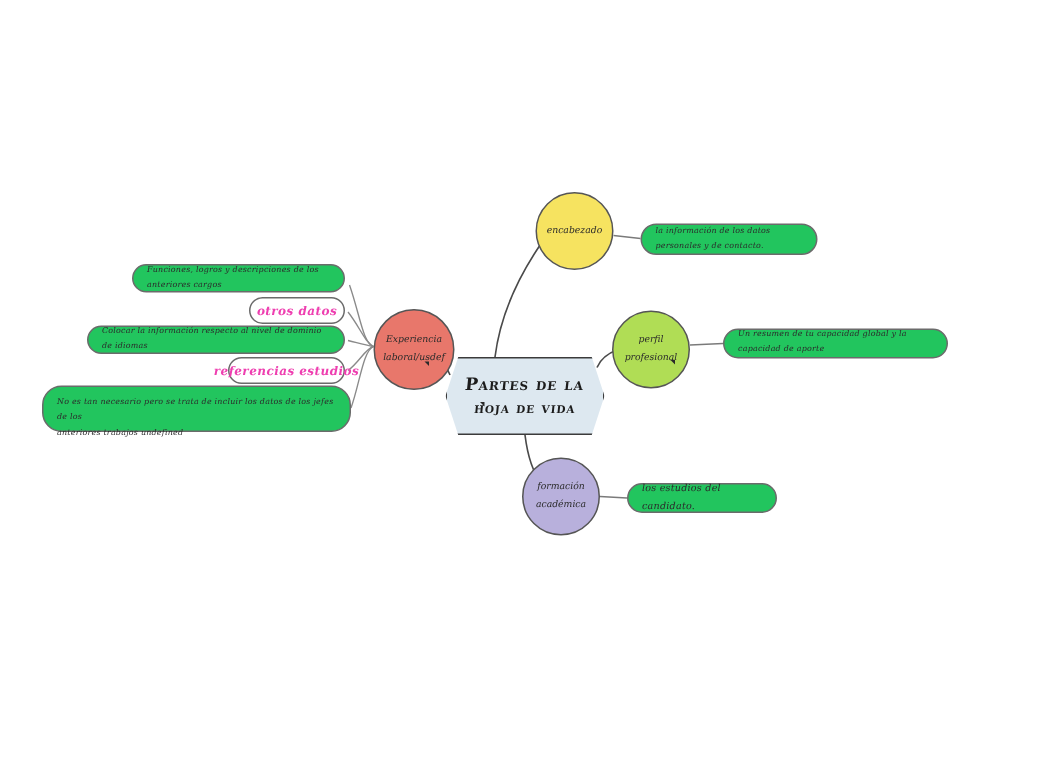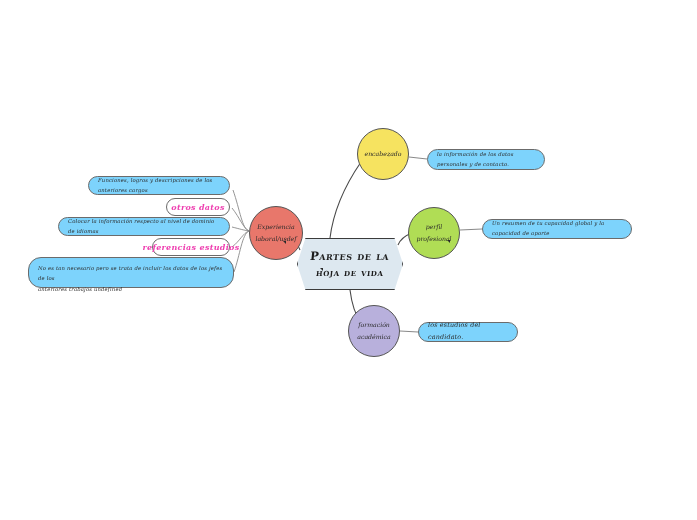--- a/index.html
+++ b/index.html
@@ -92,21 +92,21 @@
   }
   .node-formacion {
     left: 348px; top: 305px; width: 52px; height: 52px;
     background: #b8b0dc;
   }
 
   
   .callout {
     position: absolute;
     box-sizing: border-box;
-    background: #7dd3fc;
+    background: #22c55e;
     border: 0.9px solid #6b6b6b;
     border-radius: 11px;
     display: flex;
     align-items: center;
     padding: 3px 9px;
   }
   .callout .ct {
     font-family: "DejaVu Serif", serif;
     font-style: italic;
     font-size: 5.3px;

